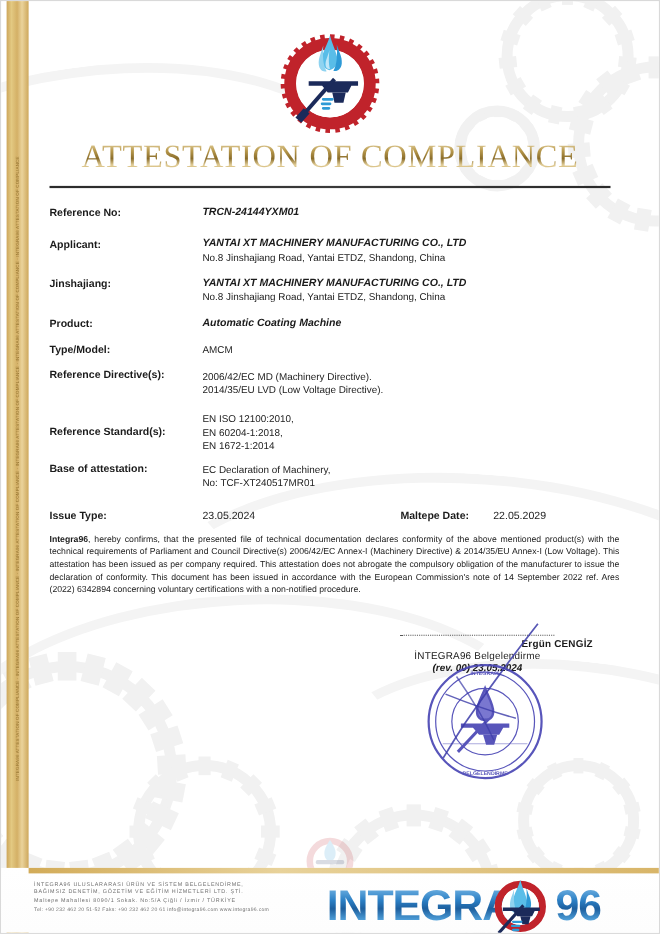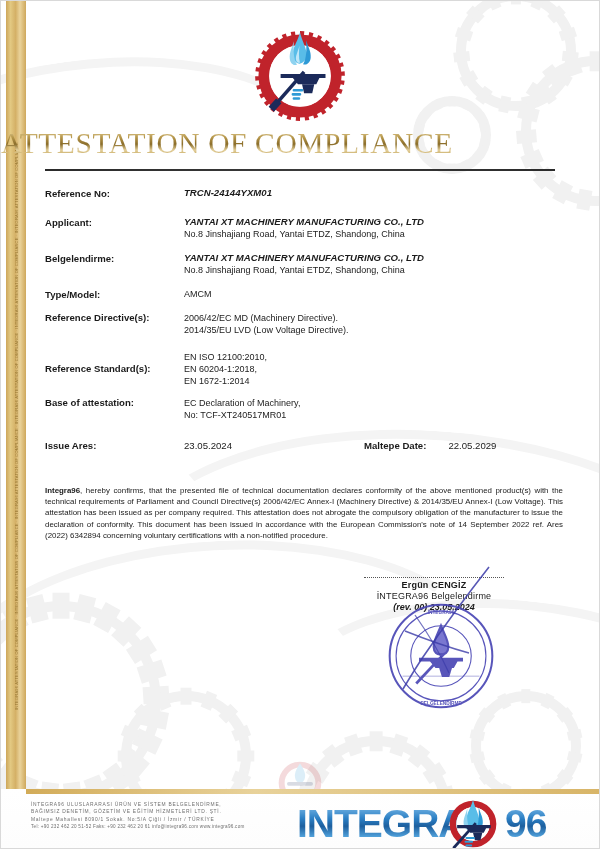--- a/index.html
+++ b/index.html
@@ -45,21 +45,21 @@
     font-size:4.1px;letter-spacing:.15px;color:#8a6a26;opacity:.85;
     font-family:"Liberation Sans", sans-serif;
     width:1660px;text-align:center;
   }
 
   
   .content{position:relative;z-index:5;}
   .logo-wrap{position:absolute;left:0;right:0;top:24px;display:flex;justify-content:center;}
   .logo{position:relative;width:102px;height:102px;}
   .title{
-    position:absolute;left:0;right:0;top:126px;text-align:left;
+    position:absolute;left:0;right:0;top:126px;text-align:center;
     font-family:"Liberation Serif", serif;
     font-size:29.5px;letter-spacing:.6px;font-weight:400;
     background:linear-gradient(180deg,#f7ecc8 0%,#b99a4e 30%,#8a6d2a 52%,#e3cf9a 70%,#a8862f 100%);
     -webkit-background-clip:text;background-clip:text;color:transparent;
     -webkit-text-fill-color:transparent;
     text-shadow:none;
   }
   .title-rule{
     position:absolute;left:44px;right:44px;top:168px;height:2px;
     background:linear-gradient(90deg,#2b2b2b,#3a3a3a 50%,#2b2b2b);
@@ -100,21 +100,21 @@
   .para b{font-weight:bold;}
 
   
   .sig{
     position:absolute;right:60px;top:576px;width:210px;text-align:center;
     color:#1b1b1b;
   }
   .sig .dotline{
     border-top:1px dotted #555;width:140px;margin:0 auto 2px auto;height:0;
   }
-  .sig .nm{font-size:9px;font-weight:bold;letter-spacing:.2px;}
+  .sig .nm{font-size:9px;font-weight:bold;letter-spacing:.2px;text-align:right;}
   .sig .org{font-size:9px;font-weight:normal;letter-spacing:.2px;margin-top:1px;}
   .sig .rev{font-size:9px;font-weight:bold;font-style:italic;margin-top:1px;}
 
   .stamp{
     position:absolute;left:385px;top:600px;width:110px;height:110px;
     z-index:7;opacity:.92;
   }
   .sigstroke{position:absolute;left:370px;top:560px;width:150px;height:140px;z-index:8;}
 
   
@@ -335,27 +335,33 @@
 
       <div class="row r-applicant">
         <div class="lbl">Applicant:</div>
         <div class="val">
           <span class="b">YANTAI XT MACHINERY MANUFACTURING CO., LTD</span>
           <span class="n">No.8 Jinshajiang Road, Yantai ETDZ, Shandong, China</span>
         </div>
       </div>
 
       <div class="row r-manufacturer">
-        <div class="lbl">Belgelendirme:</div>
+        <div class="lbl">Jinshajiang:</div>
         <div class="val">
           <span class="b">YANTAI XT MACHINERY MANUFACTURING CO., LTD</span>
           <span class="n">No.8 Jinshajiang Road, Yantai ETDZ, Shandong, China</span>
         </div>
       </div>
 
+      <div class="row r-product">
+        <div class="lbl">Product:</div>
+        <div class="val">
+            <span class="b">Automatic Coating Machine</span>
+          </div>
+      </div>
 
       <div class="row r-type">
         <div class="lbl">Type/Model:</div>
         <div class="val">
             <span class="ln">AMCM</span>
           </div>
       </div>
 
       <div class="row r-dir">
         <div class="lbl">Reference Directive(s):</div>
@@ -376,21 +382,21 @@
 
       <div class="row r-base">
         <div class="lbl">Base of attestation:</div>
         <div class="val">
           <span class="ln">EC Declaration of Machinery,</span>
           <span class="ln">No: TCF-XT240517MR01</span>
         </div>
       </div>
 
       <div class="row r-dates">
-        <div class="lbl">Issue Ares:</div>
+        <div class="lbl">Issue Type:</div>
         <div class="val">
           <div class="dates-inner">
             <span class="d1">23.05.2024</span>
             <span class="exp-l">Maltepe Date:</span>
             <span>22.05.2029</span>
           </div>
         </div>
       </div>
     </div>
 

